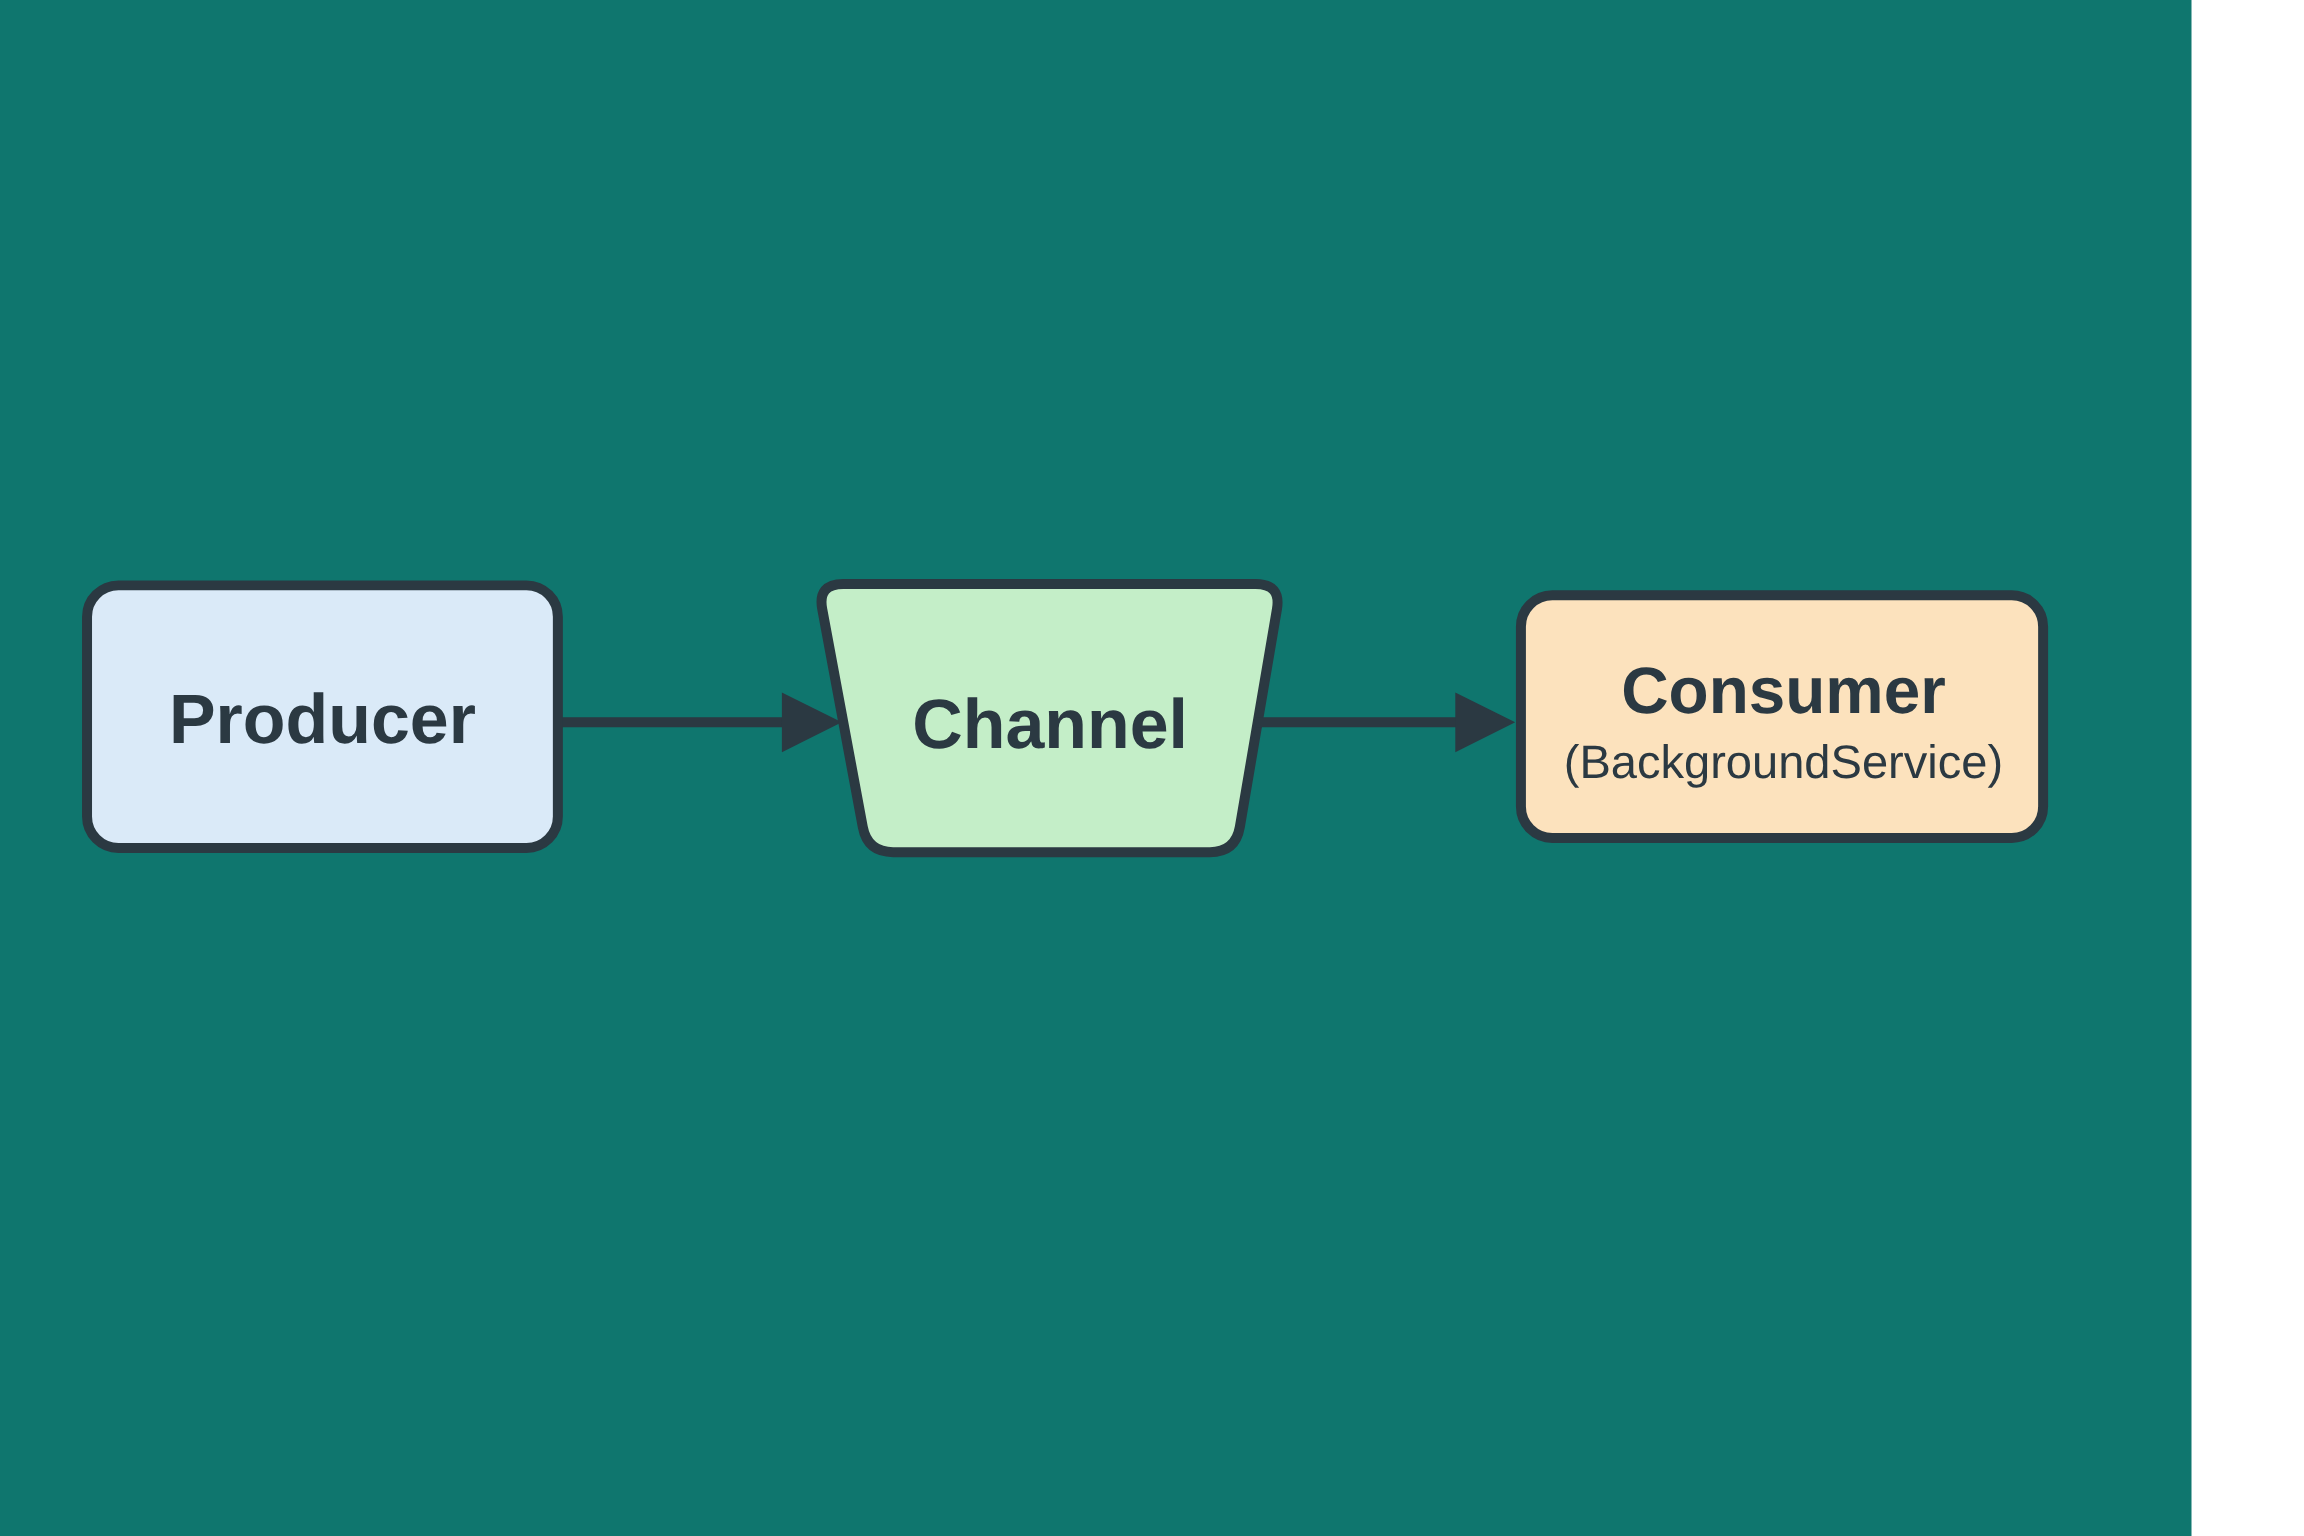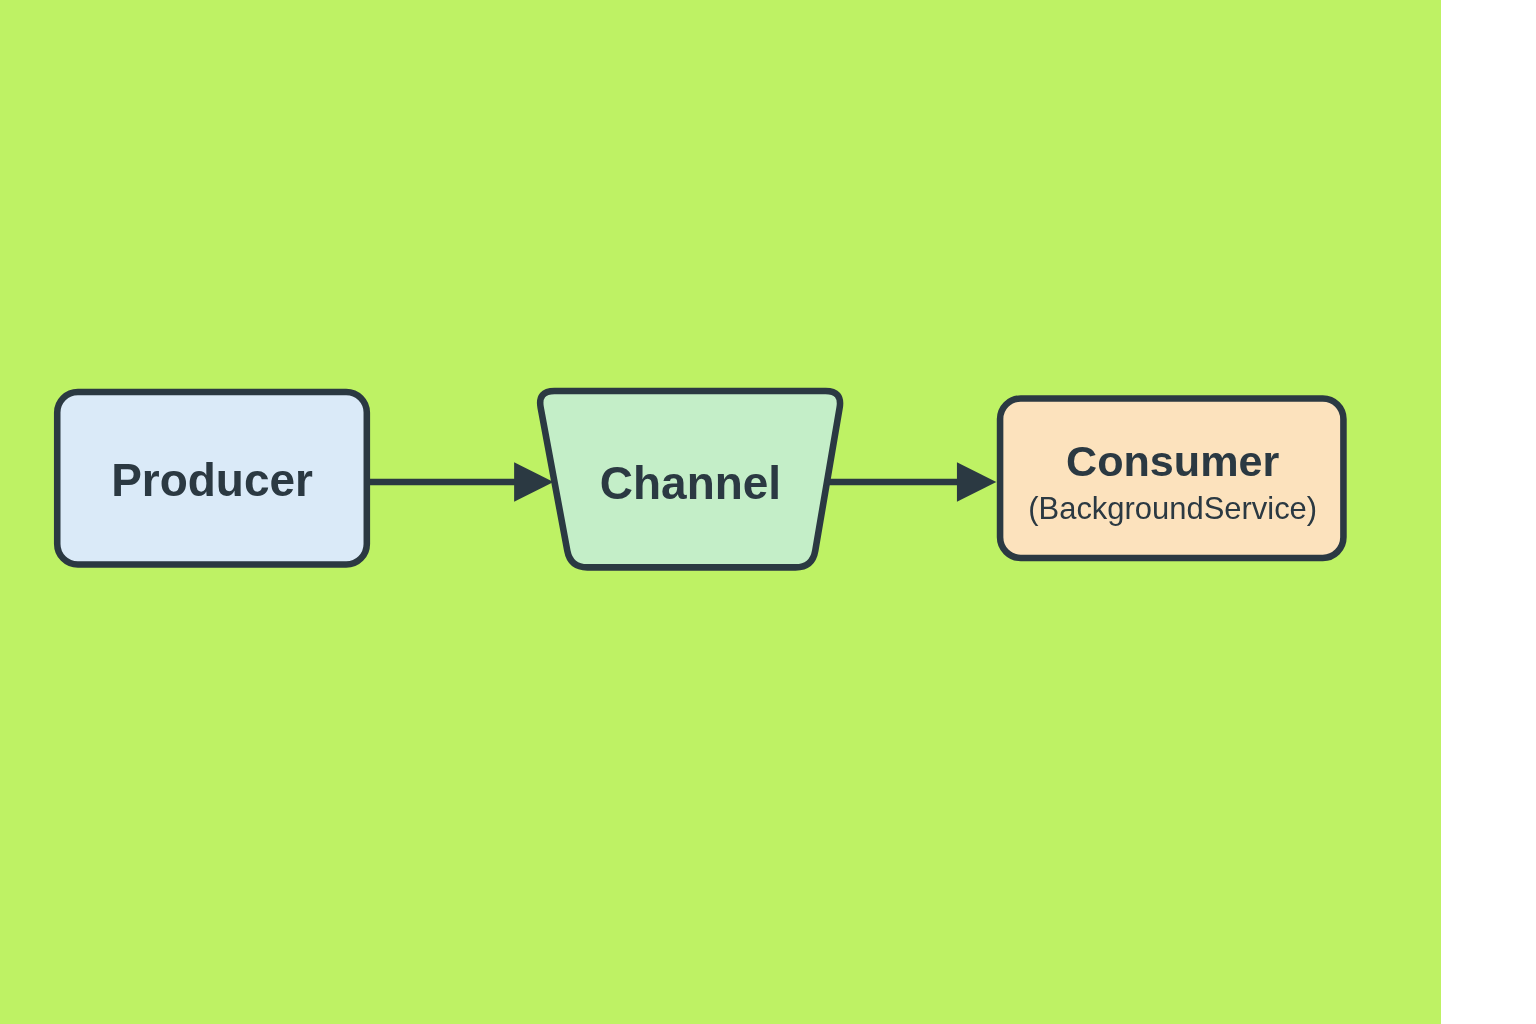--- a/index.html
+++ b/index.html
@@ -4,23 +4,24 @@
 <style>
   html, body {
     margin: 0;
     padding: 0;
     background: #ffffff;
   }
   .canvas {
     position: relative;
     width: 1441px;
     height: 1024px;
-    background: #bef264;
+    background: #0f766e;
     overflow: hidden;
     font-family: "Liberation Sans", sans-serif;
+    padding-left: 20px;
   }
   svg.diagram {
     position: absolute;
     inset: 0;
     width: 100%;
     height: 100%;
   }
   .node-label {
     font-family: "Liberation Sans", sans-serif;
     font-weight: 700;

